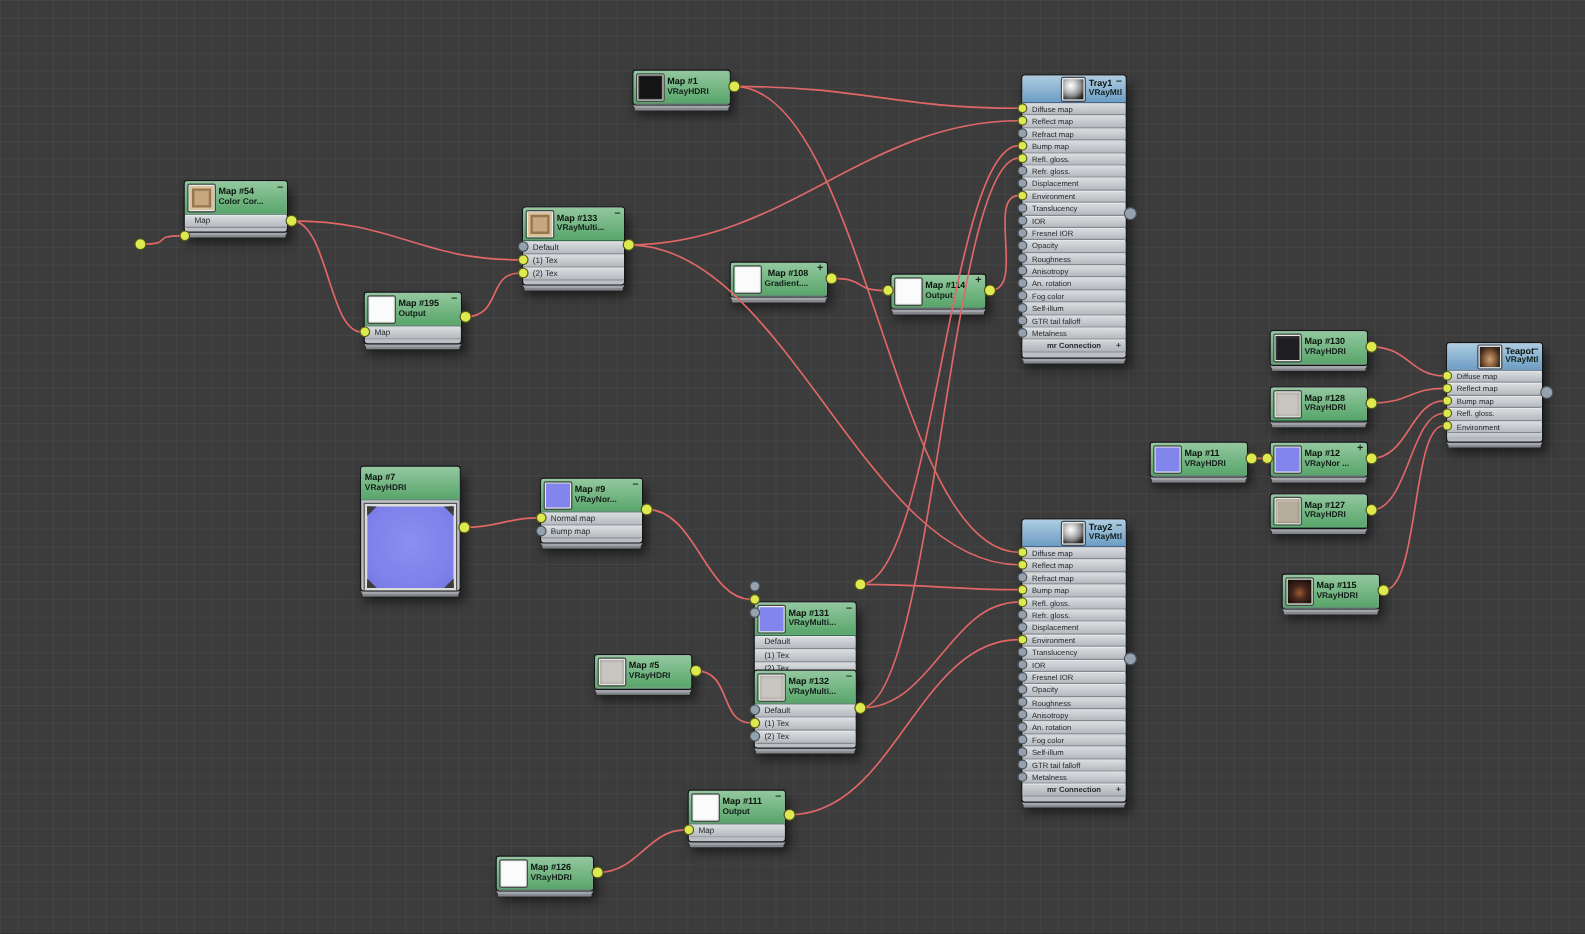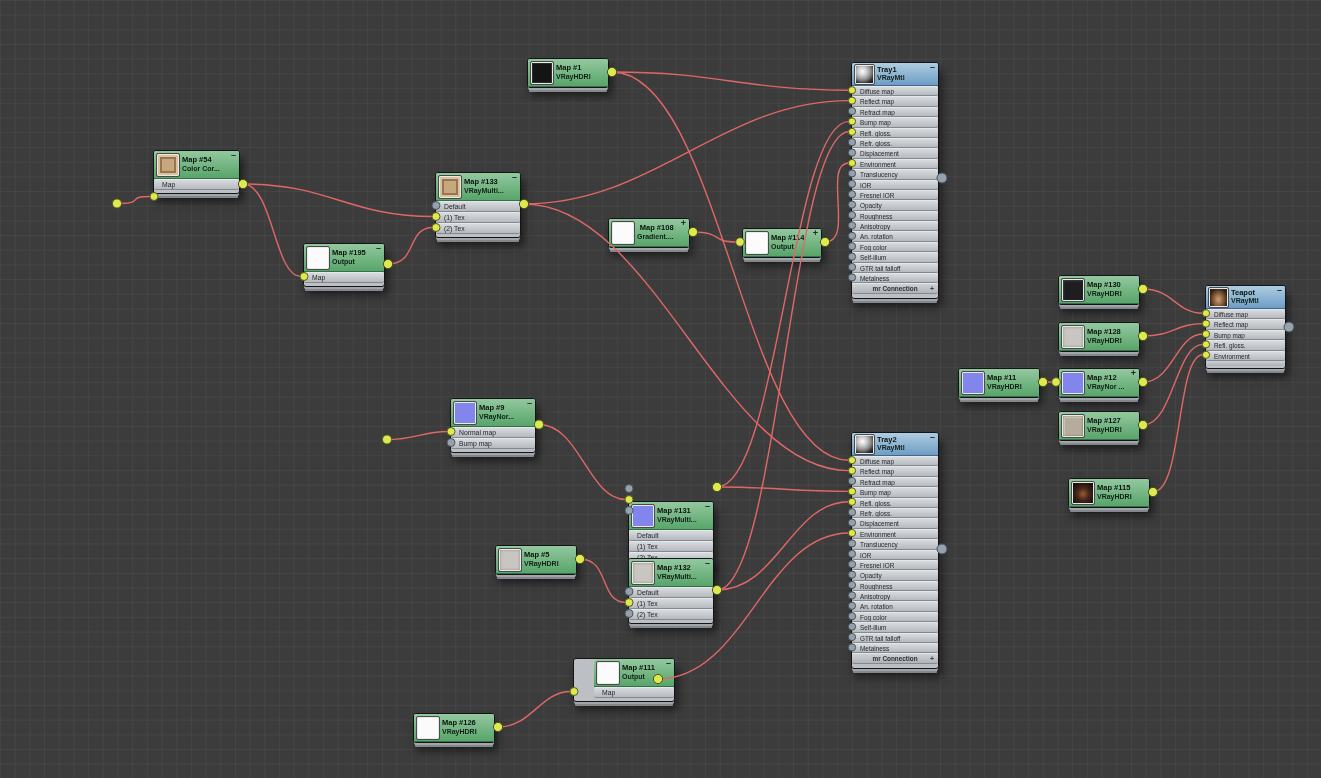--- a/index.html
+++ b/index.html
@@ -10,21 +10,21 @@
       linear-gradient(90deg, rgba(255,255,255,.045) 1px, transparent 1px);
     background-size:14.7px 14.7px;
     font-family:"Liberation Sans", sans-serif;}
   #nodes{position:absolute;inset:0;}
   #wires{position:absolute;inset:0;pointer-events:none;}
   .node{position:absolute;background:#bcc0c4;border:1px solid #121418;border-radius:3px;
     box-shadow:0 3px 0 -1px #a2a6aa, 0 6px 0 -2px #84888c, 3px 8px 9px rgba(0,0,0,.55);}
   .hdr{display:flex;align-items:center;height:28px;padding:0 3px;position:relative;
     border-radius:2px 2px 0 0;box-sizing:border-box;}
   .hdr.green{background:linear-gradient(#93c89f,#58a56a);border-bottom:1px solid #35704a;}
-  .hdr.blue{background:linear-gradient(#afcde1,#6d9dc5);border-bottom:1px solid #48648c;}
+  .hdr.blue{background:linear-gradient(#afcde1,#6d9dc5);border-bottom:1px solid #48648c;justify-content:flex-end;}
   .material>.hdr{height:23px;}
   .thumb{width:20px;height:20px;border:1px solid #e9e9e9;outline:1px solid #4a4a4a;
     border-radius:1px;margin-right:3px;flex:none;}
   .material>.hdr .thumb{width:17px;height:17px;}
   .titles{line-height:1.25;overflow:hidden;white-space:nowrap;}
   .t1{font-size:7.5px;font-weight:bold;color:#0a120b;display:block;}
   .t2{font-size:7px;font-weight:bold;color:#13201a;display:block;}
   .hicon{position:absolute;top:0px;right:3px;font-size:9px;font-weight:bold;color:#1e2a20;line-height:9px;}
   .row{height:11px;box-sizing:border-box;background:linear-gradient(#d7dbde,#b6babe);
     border-bottom:1px solid #83898f;border-top:1px solid #e4e8ea;border-radius:2px;
@@ -162,20 +162,35 @@
         <div class="row"><span>Opacity</span></div>
         <div class="row"><span>Roughness</span></div>
         <div class="row"><span>Anisotropy</span></div>
         <div class="row"><span>An. rotation</span></div>
         <div class="row"><span>Fog color</span></div>
         <div class="row"><span>Self-illum</span></div>
         <div class="row"><span>GTR tail falloff</span></div>
         <div class="row"><span>Metalness</span></div>
         <div class="mfooter"><span>mr Connection</span><span class="fplus">+</span></div>
       </div>
+      <div class="node" style="left: 300px; top: 388px; width: 82px; height: 103px;">
+        <div class="tab" style="top: 37.5px;"></div>
+        <div class="hdr green">
+          <span class="titles">
+            <span class="t1">Map #7</span>
+            <span class="t2">VRayHDRI</span>
+          </span>
+        </div>
+        <div class="pv pv-blue">
+          <span class="cm tl"></span>
+          <span class="cm tr"></span>
+          <span class="cm bl"></span>
+          <span class="cm br"></span>
+        </div>
+      </div>
       <div class="node" style="left: 450px; top: 398px; width: 84px; height: 53px;">
         <div class="tab" style="top: 12.5px;"></div>
         <div class="hdr green">
           <span class="thumb th-blue"></span>
           <span class="titles">
             <span class="t1">Map #9</span>
             <span class="t2">VRayNor...</span>
           </span>
           <span class="hicon">–</span>
         </div>
@@ -213,21 +228,21 @@
           <span class="titles">
             <span class="t1">Map #132</span>
             <span class="t2">VRayMulti...</span>
           </span>
           <span class="hicon">–</span>
         </div>
         <div class="row"><span>Default</span></div>
         <div class="row"><span>(1) Tex</span></div>
         <div class="row"><span>(2) Tex</span></div>
       </div>
-      <div class="node" style="left: 573px; top: 658px; width: 80px; height: 42px; padding-left: 20px;">
+      <div class="node" style="left: 573px; top: 658px; width: 80px; height: 42px;">
         <div class="tab" style="top: 7px;"></div>
         <div class="hdr green">
           <span class="thumb th-white"></span>
           <span class="titles">
             <span class="t1">Map #111</span>
             <span class="t2">Output</span>
           </span>
           <span class="hicon">–</span>
         </div>
         <div class="row"><span>Map</span></div>

